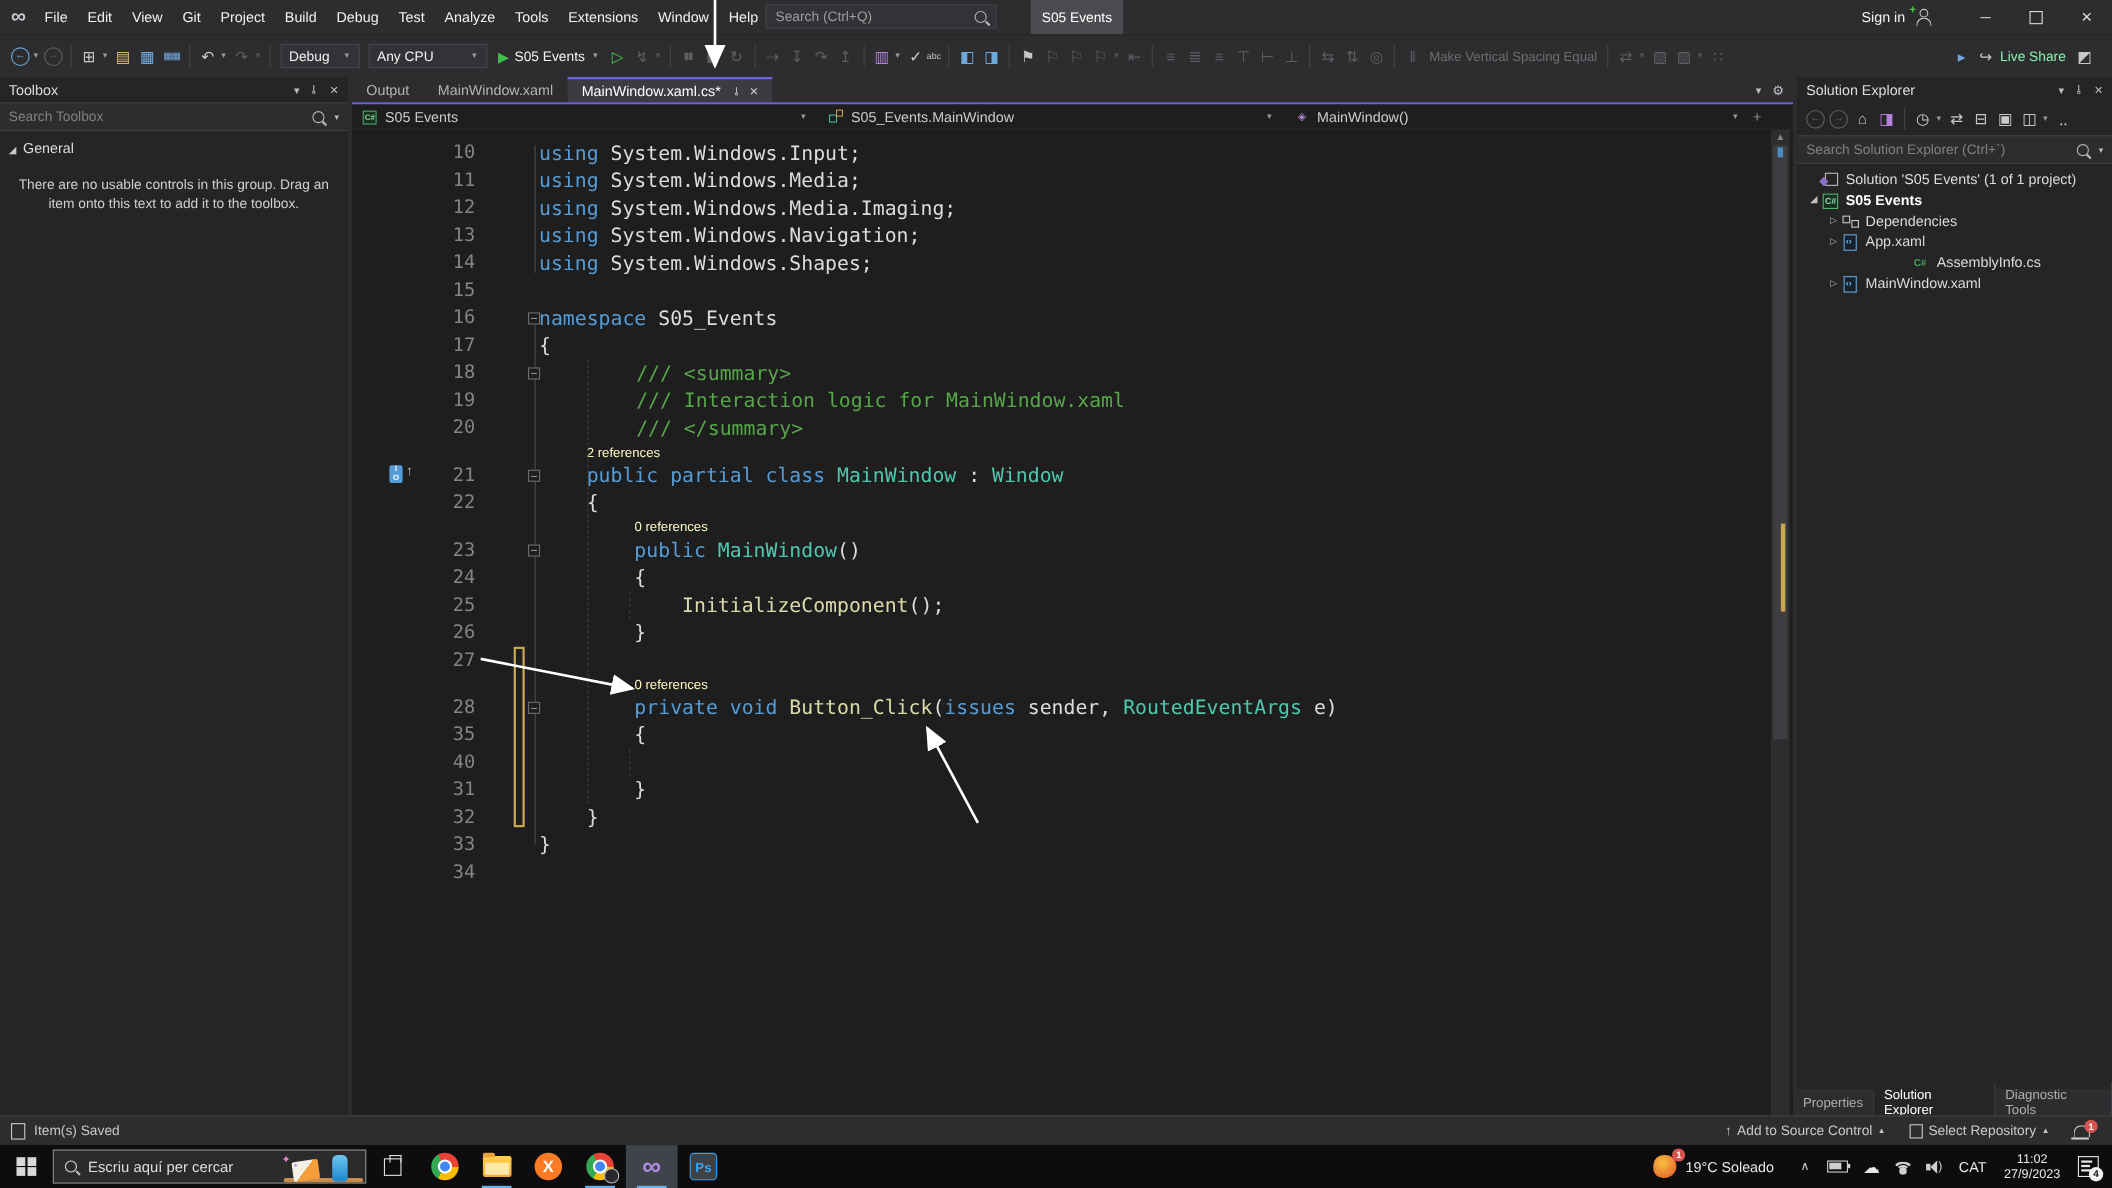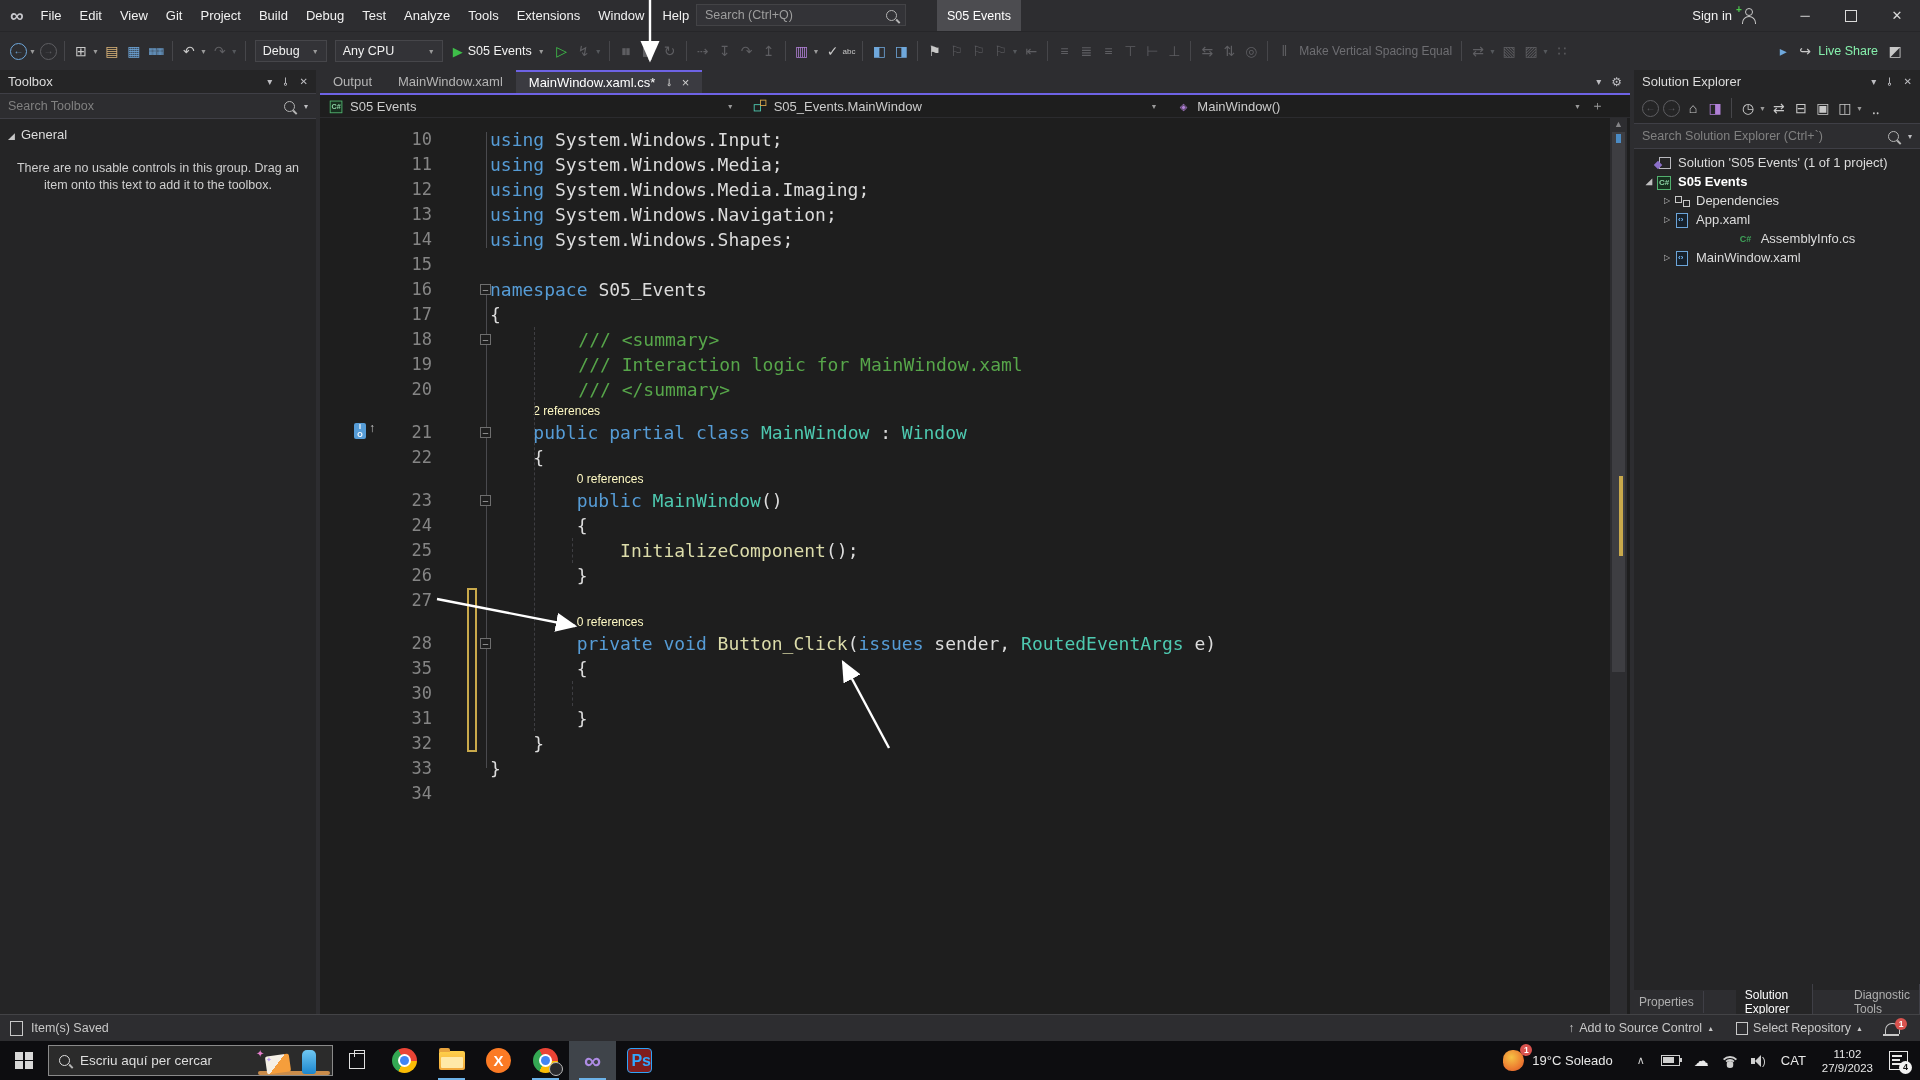--- a/index.html
+++ b/index.html
@@ -115,21 +115,21 @@
   #vsb .mark-chg{position:absolute;left:9px;top:358px;width:4px;height:80px;background:#C9A94B;}
 
   #ed-bottom{position:absolute;left:0;top:968px;width:100%;height:24px;background:#252526;border-top:1px solid #3F3F46;display:flex;align-items:center;font-size:12px;color:#C8C8C8;box-sizing:border-box;}
   .zoombox{display:flex;align-items:center;border:1px solid #434346;background:#2D2D30;height:18px;padding:0 6px;margin-left:8px;}
   .okball{width:13px;height:13px;border-radius:50%;background:#3FA45A;color:#FFF;font-size:9px;line-height:13px;text-align:center;margin:0 6px 0 14px;}
   .edsep{width:1px;height:16px;background:#434346;margin:0 12px;}
   .hsb{position:relative;height:12px;background:#2D2D30;width:722px;margin:0 6px;}
   .hsb .thumb{position:absolute;left:2px;top:2px;width:300px;height:8px;background:#47474C;}
   .edstat{margin:0 14px;color:#C8C8C8;}
   
-  #pt-wrap{position:absolute;left:1630px;top:1038px;gap:32px;}
+  #pt-wrap{position:absolute;left:1630px;top:1038px;}
   .ptab{font-size:12px;color:#AFAFAF;padding:4px 9px;border-right:1px solid #3F3F46;}
   .ptab.active{background:#252526;color:#FFF;}
 
   
   #statusbar{position:absolute;left:0;top:1014px;width:1920px;height:27px;background:#2D2D30;border-top:1px solid #434346;display:flex;align-items:center;color:#C8C8C8;font-size:12.5px;box-sizing:border-box;}
   .saveico{width:11px;height:13px;border:1.5px solid #C8C8C8;margin:0 8px 0 10px;}
   #sb-right{margin-left:auto;display:flex;align-items:center;}
   #sb-right .item{display:flex;align-items:center;margin-right:22px;}
   #sb-right .up{font-size:12px;margin-right:5px;}
   #sb-right .caret{font-size:7px;color:#C8C8C8;margin-left:5px;}
@@ -160,21 +160,21 @@
   .app .uline{position:absolute;bottom:0;left:10px;width:27px;height:2px;background:#6CB2E8;}
   .i-chrome{position:relative;width:25px;height:25px;border-radius:50%;background:conic-gradient(from -30deg,#EA4335 0 120deg,#FBBC05 0 240deg,#34A853 0 360deg);}
   .i-chrome::before{content:"";position:absolute;left:6px;top:6px;width:13px;height:13px;background:#FFF;border-radius:50%;}
   .i-chrome::after{content:"";position:absolute;left:8px;top:8px;width:9px;height:9px;background:#4285F4;border-radius:50%;}
   .avatar-dot{position:absolute;right:6px;bottom:4px;width:12px;height:12px;border-radius:50%;background:#2A2A2E;border:1px solid #BBB;z-index:2;}
   .i-folder{position:relative;width:26px;height:19px;background:linear-gradient(180deg,#FFD04A,#F2A83C);border-radius:2px;}
   .i-folder::before{content:"";position:absolute;left:0;top:-3px;width:11px;height:4px;background:#E8A33D;border-radius:2px 2px 0 0;}
   .i-folder::after{content:"";position:absolute;left:2px;top:6px;width:22px;height:11px;background:#FFE9A8;border-radius:1px;}
   .i-xampp{width:25px;height:25px;border-radius:50%;background:#FB7A24;color:#FFF;font-weight:bold;font-size:15px;line-height:25px;text-align:center;}
   .i-vs{font-size:24px;font-weight:bold;color:#AE8CE4;line-height:24px;}
-  .i-ps{width:25px;height:25px;background:#7f1d1d;border:1.5px solid #2FA3F7;border-radius:4px;color:#31A8FF;font-weight:bold;font-size:16px;line-height:24px;text-align:right;box-sizing:border-box;}
+  .i-ps{width:25px;height:25px;background:#404040;border:1.5px solid #2FA3F7;border-radius:4px;color:#31A8FF;font-weight:bold;font-size:12px;line-height:24px;text-align:center;box-sizing:border-box;}
   #tray{margin-left:auto;display:flex;align-items:center;color:#E8E8E8;font-size:13px;}
   .weather{position:relative;width:21px;height:21px;border-radius:48% 52% 55% 45%;background:radial-gradient(circle at 40% 35%,#F6C244,#ED7D31 60%,#D3542A);margin-right:8px;}
   .wtxt{margin-right:24px;}
   .chev{font-size:11px;color:#D0D0D0;margin-right:16px;}
   .batt{position:relative;width:17px;height:9px;border:1px solid #D0D0D0;margin-right:14px;}
   .batt::before{content:"";position:absolute;right:-3px;top:2px;width:2px;height:4px;background:#D0D0D0;}
   .batt::after{content:"";position:absolute;left:1px;top:1px;width:11px;height:6px;background:#D0D0D0;}
   .cloud{font-size:15px;color:#E8E8E8;margin-right:12px;}
   .wifi{position:relative;width:18px;height:13px;margin-right:12px;}
   .wifi i{position:absolute;left:50%;bottom:0;transform:translateX(-50%);border:2px solid transparent;border-top-color:#D0D0D0;border-radius:50%;}
@@ -562,21 +562,21 @@
           <div class="crow">
             <span class="ln">28</span>
             <span class="fold">–</span>
             <span class="src"><span class="k">        private void </span><span class="m">Button_Click</span><span class="p">(</span><span class="k">issues</span><span class="p"> sender, </span><span class="t">RoutedEventArgs</span><span class="p"> e)</span></span>
           </div>
           <div class="crow">
             <span class="ln">35</span>
             <span class="src"><span class="p">        {</span></span>
           </div>
           <div class="crow">
-            <span class="ln">30</span>
+            <span class="ln">40</span>
             <span class="src"></span>
           </div>
           <div class="crow">
             <span class="ln">31</span>
             <span class="src"><span class="p">        }</span></span>
           </div>
           <div class="crow">
             <span class="ln">32</span>
             <span class="src"><span class="p">    }</span></span>
           </div>

